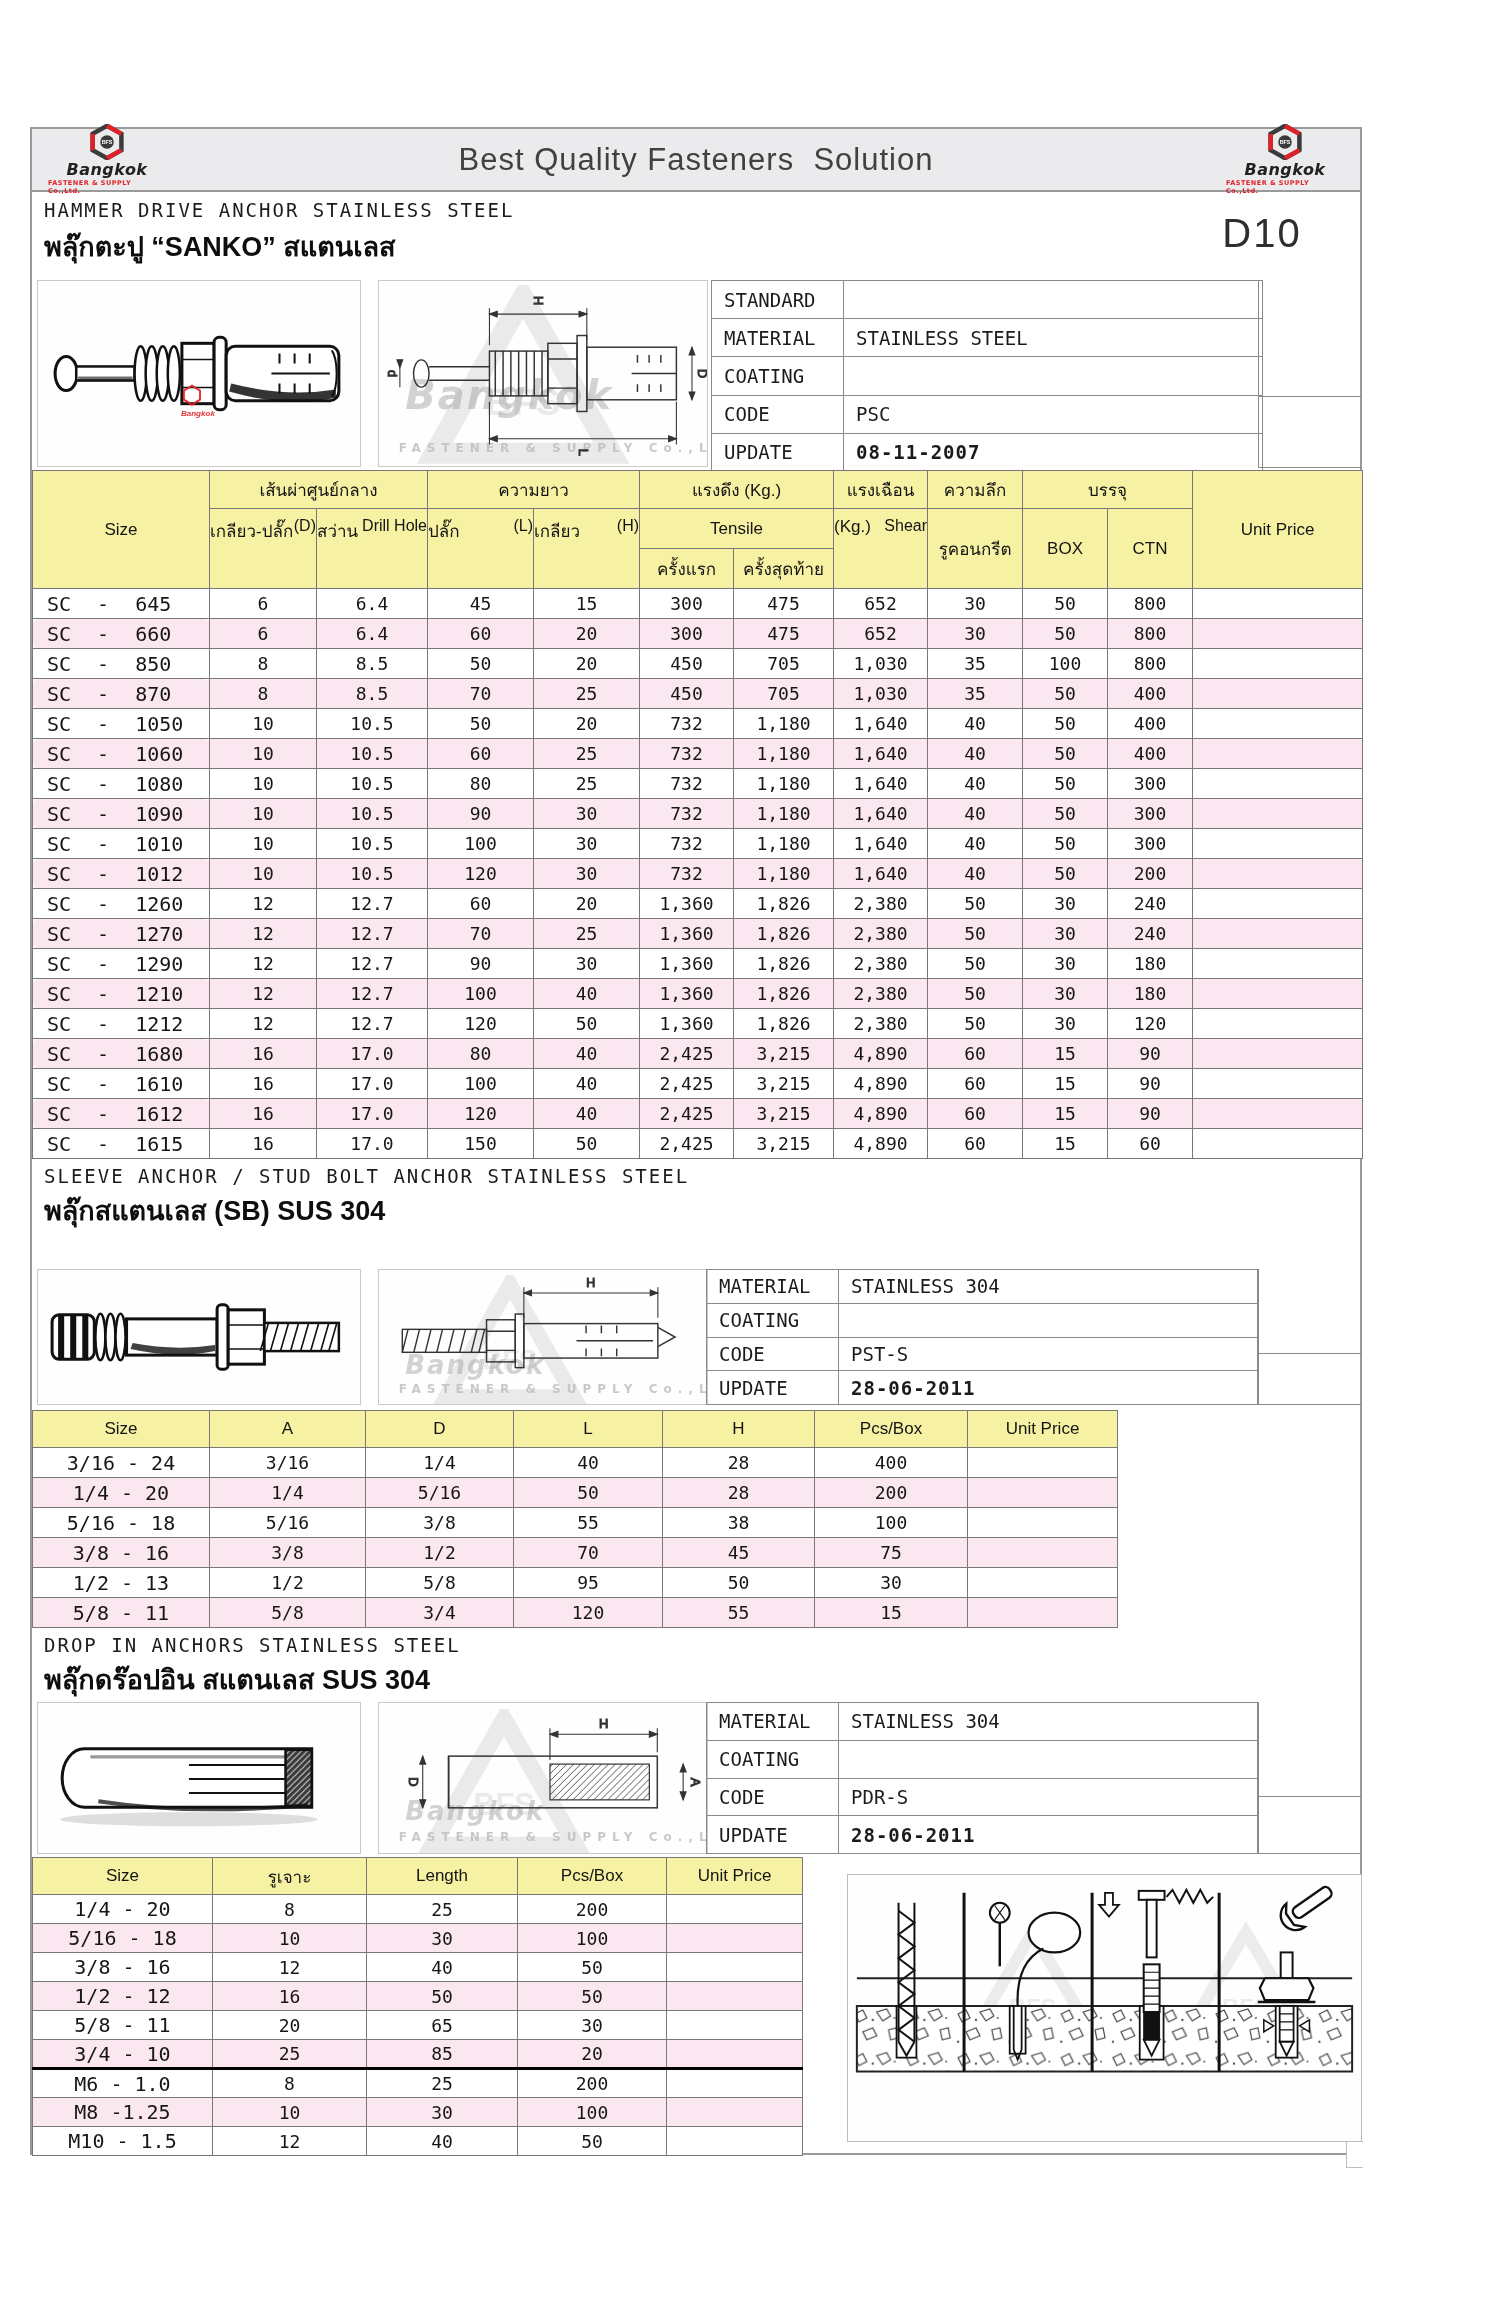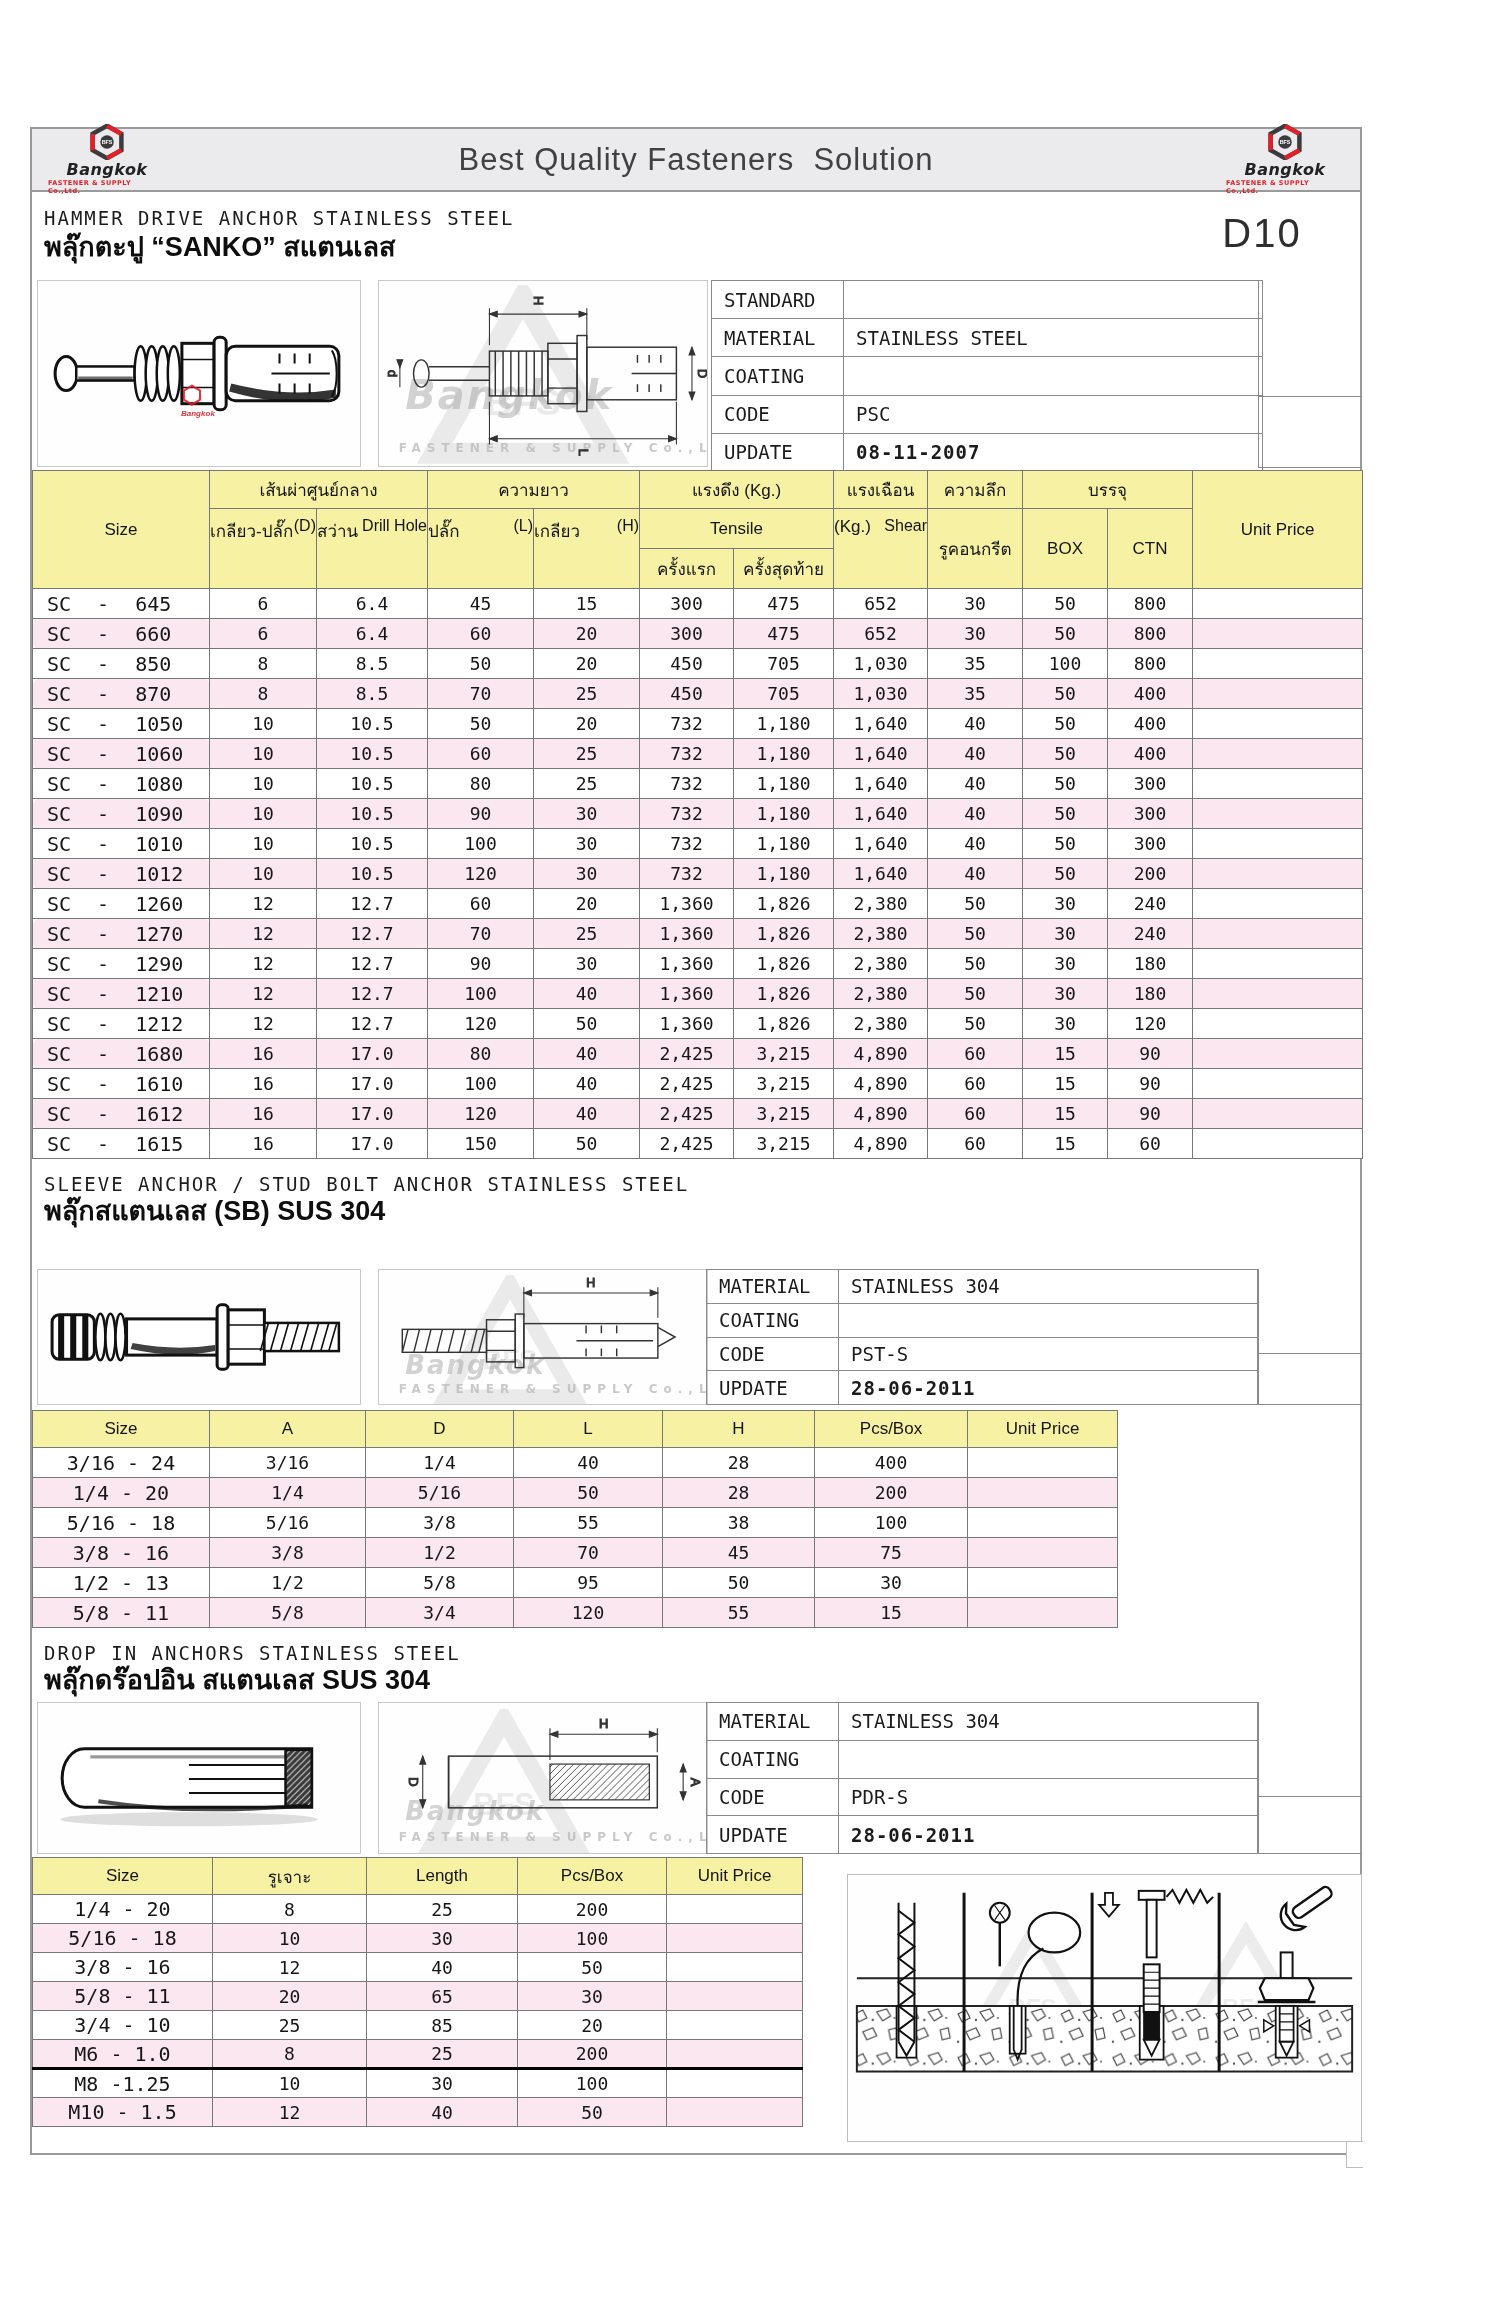--- a/index.html
+++ b/index.html
@@ -14,21 +14,21 @@
           justify-content:space-between; padding:0 16px; }
   .hbar-title { position:absolute; left:0; right:0; text-align:center; font-size:31px;
           color:#414141; letter-spacing:1px; white-space:pre; font-weight:400;
           font-family:"Liberation Sans", sans-serif; }
   .logo { display:flex; flex-direction:column; align-items:center; width:118px; z-index:2; }
   .logo-brand { font:italic 800 16px "DejaVu Sans", sans-serif; color:#222; letter-spacing:.5px; }
   .logo-tag { font:700 6.5px "DejaVu Sans", sans-serif; color:#e02128; letter-spacing:.5px; }
 
   
   .ten { position:absolute; left:12px; font-family:"DejaVu Sans Mono", monospace;
-         font-size:19px; letter-spacing:2px; color:#1c1c1c; white-space:pre;margin-top:8px; }
+         font-size:19px; letter-spacing:2px; color:#1c1c1c; white-space:pre; }
   .tth { position:absolute; left:12px; font-size:27px; font-weight:600; color:#0e0e0e; }
   .pcode { position:absolute; left:1150px; top:82px; width:160px; text-align:center;
          font-size:40px; color:#2e2e2e; letter-spacing:2px; }
 
   
   .fig { position:absolute; border:1px solid #c9c9c9; background:#fefefe; overflow:hidden; }
   .fig svg { display:block; width:100%; height:100%; }
   .wm { position:absolute; inset:0; pointer-events:none; }
   .wm-brand { position:absolute; left:8%; bottom:26%; font:italic 800 40px "DejaVu Sans", sans-serif;
               color:#9d9d9d; opacity:.45; letter-spacing:2px; }
@@ -802,20 +802,27 @@
           <td></td>
         </tr>
         <tr>
           <td>3/8 - 16</td>
           <td>12</td>
           <td>40</td>
           <td>50</td>
           <td></td>
         </tr>
         <tr>
+          <td>1/2 - 12</td>
+          <td>16</td>
+          <td>50</td>
+          <td>50</td>
+          <td></td>
+        </tr>
+        <tr>
           <td>5/8 - 11</td>
           <td>20</td>
           <td>65</td>
           <td>30</td>
           <td></td>
         </tr>
         <tr>
           <td>3/4 - 10</td>
           <td>25</td>
           <td>85</td>

